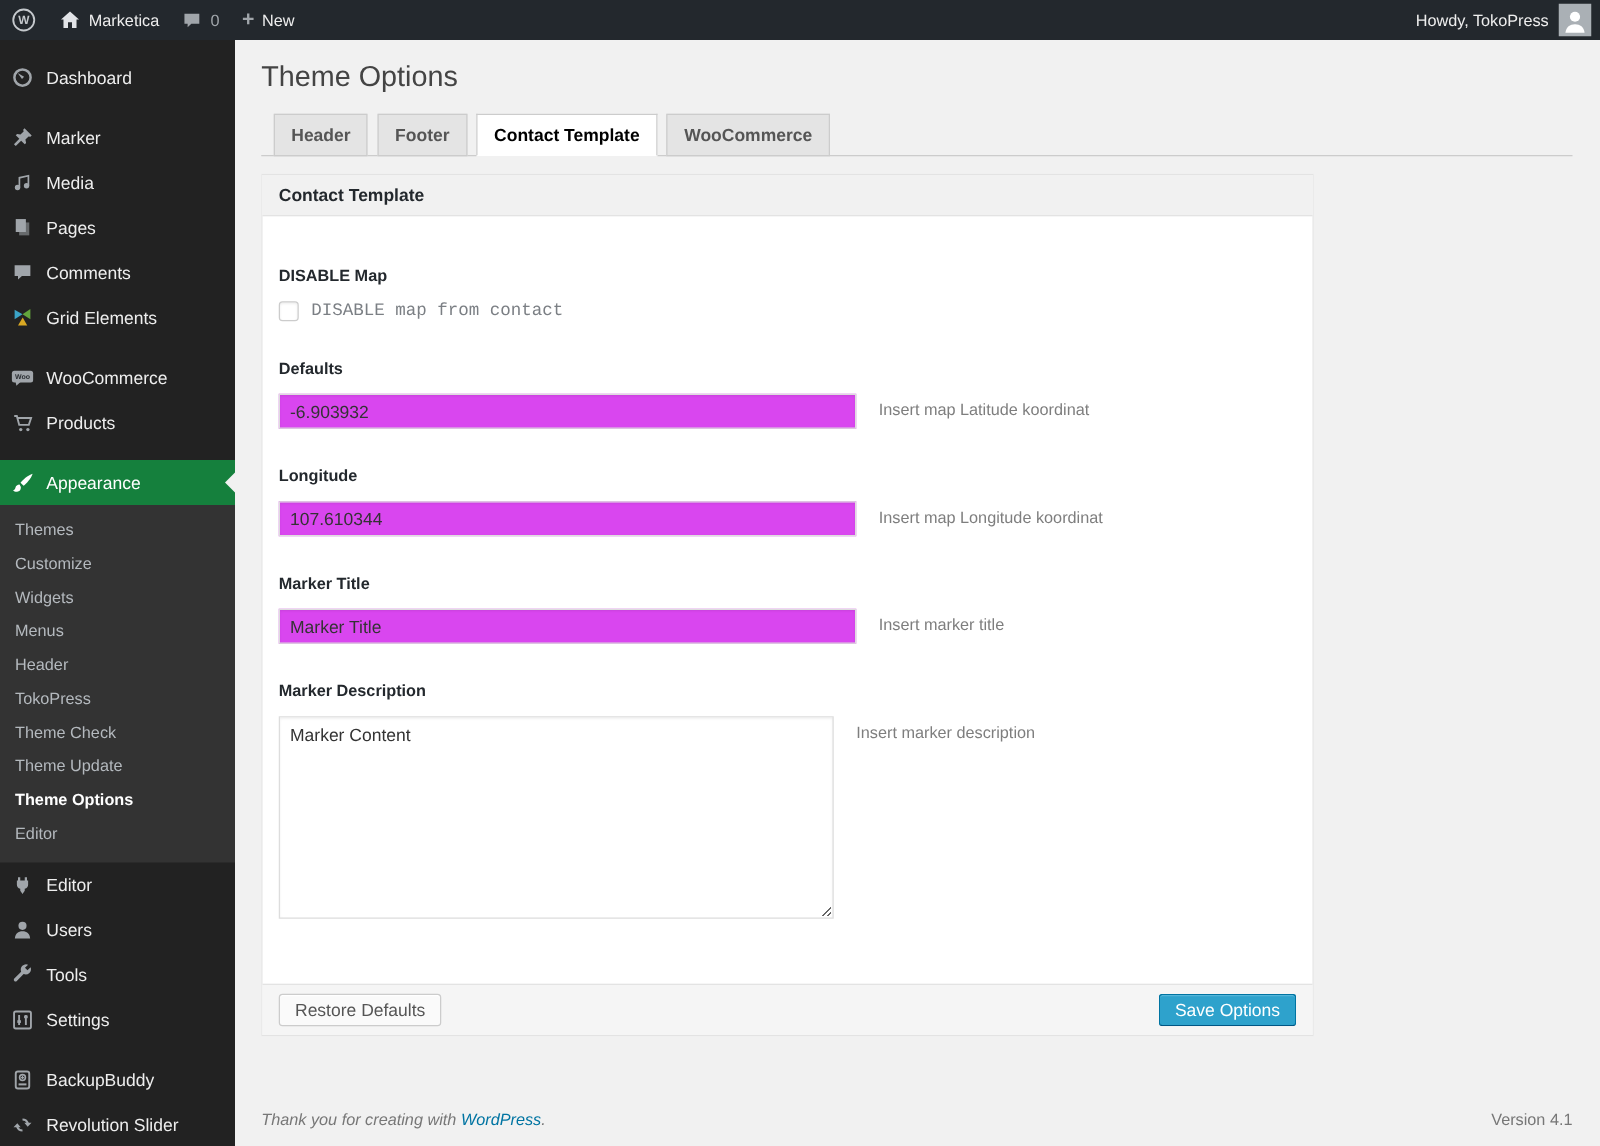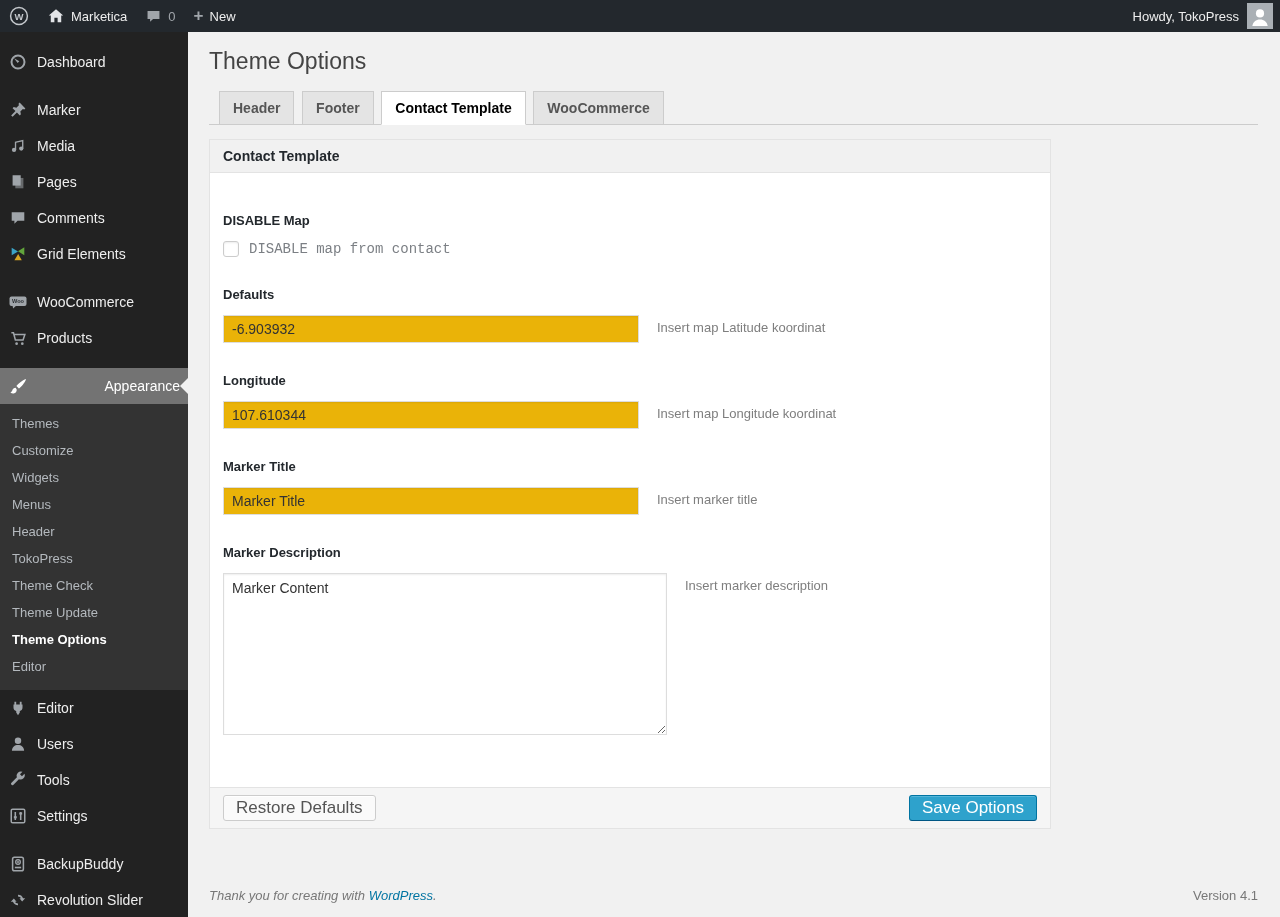--- a/index.html
+++ b/index.html
@@ -20,21 +20,21 @@
   .ab-right { display:flex; align-items:center; padding-right:7px; }
   .howdy { margin-right:8px; }
   .avatar { width:26px; height:26px; background:#aab0b5; display:flex; align-items:flex-end; justify-content:center; overflow:hidden; }
   
   .layout { display:flex; height:885px; }
   
   .sidebar { width:188px; flex-shrink:0; background:#222; color:#eee; font-size:14px; padding-top:12px; overflow:hidden; }
   .menu-item { display:flex; align-items:center; gap:9px; padding:8px 8px; line-height:18px; cursor:pointer; }
   .menu-item .micon { width:20px; height:20px; flex-shrink:0; color:#a0a5aa; display:flex; align-items:center; justify-content:center; }
   .menu-item.gap { margin-top:12px; }
-  .menu-item.active { background:#737373; color:#fff; position:relative;justify-content:space-between; }
+  .menu-item.active { background:#15803d; color:#fff; position:relative; }
   .menu-item.active .micon { color:#fff; }
   .menu-item.active::after { content:""; position:absolute; right:0; top:50%; margin-top:-8px;
     border:8px solid transparent; border-right-color:#f1f1f1; }
   .submenu { background:#333; padding:6px 0 10px; }
   .submenu-item { padding:7px 12px; font-size:13px; line-height:13px; color:#b4b9be; cursor:pointer; }
   .submenu-item.current { color:#fff; font-weight:bold; }
   
   .content { flex:1; background:#f1f1f1; display:flex; flex-direction:column; padding:0 22px 0 21px; overflow:hidden; }
   .page-title { font-size:23px; font-weight:400; color:#444; margin:14px 0 0; line-height:30px; }
   .tabs { margin-top:15px; border-bottom:1px solid #ccc; padding-left:10px; }
@@ -42,34 +42,34 @@
     background:#e4e4e4; color:#555; font-size:14px; font-weight:600; line-height:16px; cursor:pointer; }
   .tab.active { background:#fff; color:#000; border-bottom-color:#fff; font-weight:700; }
   .panel { width:842px; margin-top:14px; border:1px solid #e3e3e3; background:#fff; }
   .panel-title { background:#f1f1f1; border-bottom:1px solid #e3e3e3; padding:8px 13px;
     font-size:14px; font-weight:700; color:#23282d; line-height:16px; }
   .panel-body { padding:40px 13px 52px; }
   .field { margin-bottom:30px; }
   .field:last-child { margin-bottom:0; }
   .field-label { font-weight:700; font-size:13px; color:#23282d; margin-bottom:13px; }
   .field-row { display:flex; align-items:flex-start; }
-  .text-input { width:416px; height:28px; border:1px solid #ddd; background:#eab308; padding:3px 8px;
+  .text-input { width:462px; height:28px; border:1px solid #ddd; background:#d946ef; padding:3px 8px;
     font-size:14px; color:#333; box-shadow:inset 0 1px 2px rgba(0,0,0,.07);
     font-family:inherit; border-radius:0; outline:none; }
   textarea.text-area { width:444px; height:162px; border:1px solid #ddd; background:#fff; padding:6px 8px;
     font-size:14px; color:#333; box-shadow:inset 0 1px 2px rgba(0,0,0,.07);
     font-family:inherit; resize:vertical; outline:none; }
   .hint { margin-left:18px; padding-top:5px; font-size:13px; color:#7e7e7e; }
   .checkbox-row { display:flex; align-items:center; }
   .wp-checkbox { -webkit-appearance:none; appearance:none; width:16px; height:16px; margin:0;
     border:1px solid #ccc; border-radius:3px; background:#fff; box-shadow:inset 0 1px 2px rgba(0,0,0,.08); cursor:pointer; }
   .checkbox-label { margin-left:10px; font-size:14px; color:#7b7f84;font-family:Liberation Mono, monospace; }
   .panel-footer { background:#f5f5f5; border-top:1px solid #e3e3e3; padding:7px 13px;
     display:flex; justify-content:space-between; align-items:center; }
-  .btn { font-size:17px; line-height:18px; padding:3px 12px; border-radius:3px; cursor:pointer; font-family:inherit; }
+  .btn { font-size:14px; line-height:18px; padding:3px 12px; border-radius:3px; cursor:pointer; font-family:inherit; }
   .btn-secondary { background:#fafafa; border:1px solid #ccc; color:#555; box-shadow:inset 0 1px 0 #fff; }
   .btn-primary { background:#2ea2cc; border:1px solid #0074a2; border-bottom-color:#005684;
     color:#fff; box-shadow:inset 0 1px 0 rgba(120,200,230,.5); }
   .page-footer { margin-top:auto; display:flex; justify-content:space-between; align-items:baseline;
     padding:10px 0 14px; font-size:13px; color:#777; }
   .thanks { font-style:italic; }
   .thanks a { color:#0074a2; text-decoration:none; cursor:pointer; }
   svg { display:block; }
 </style>
 </head>

